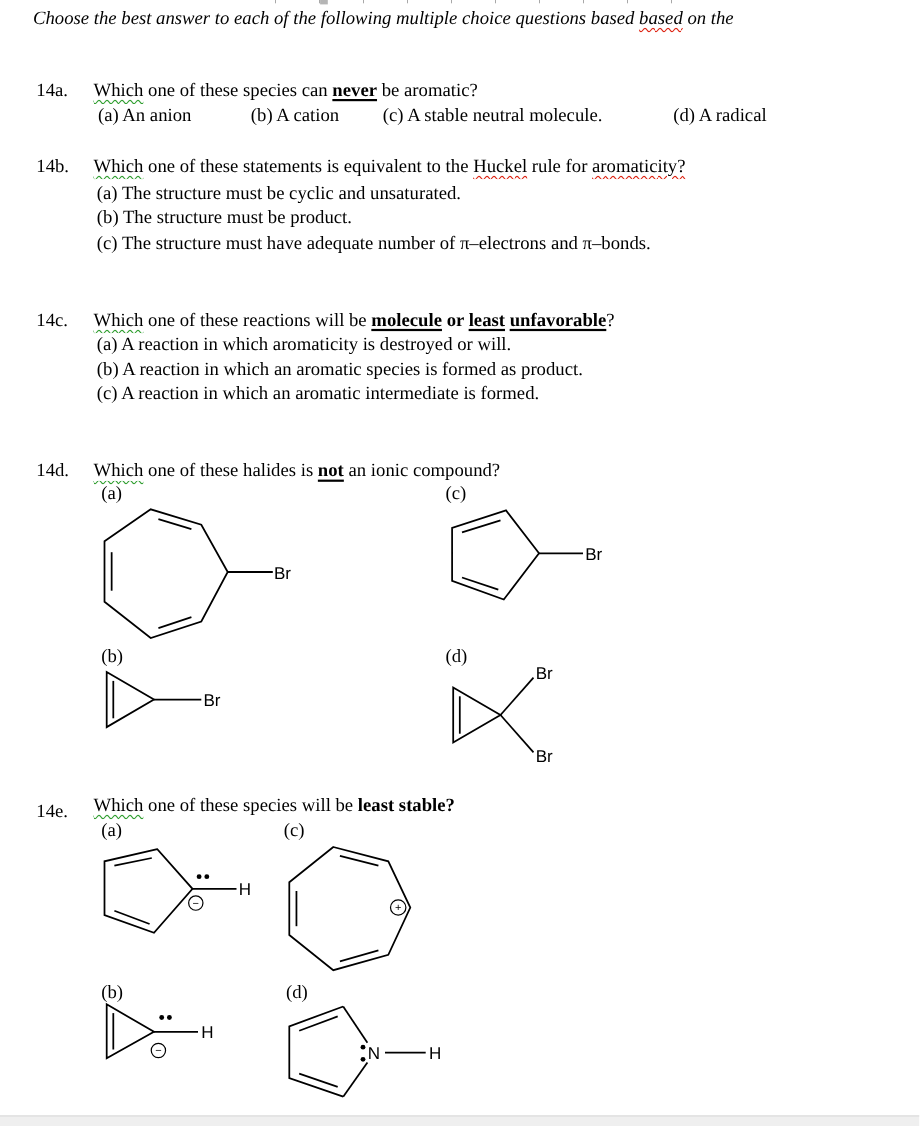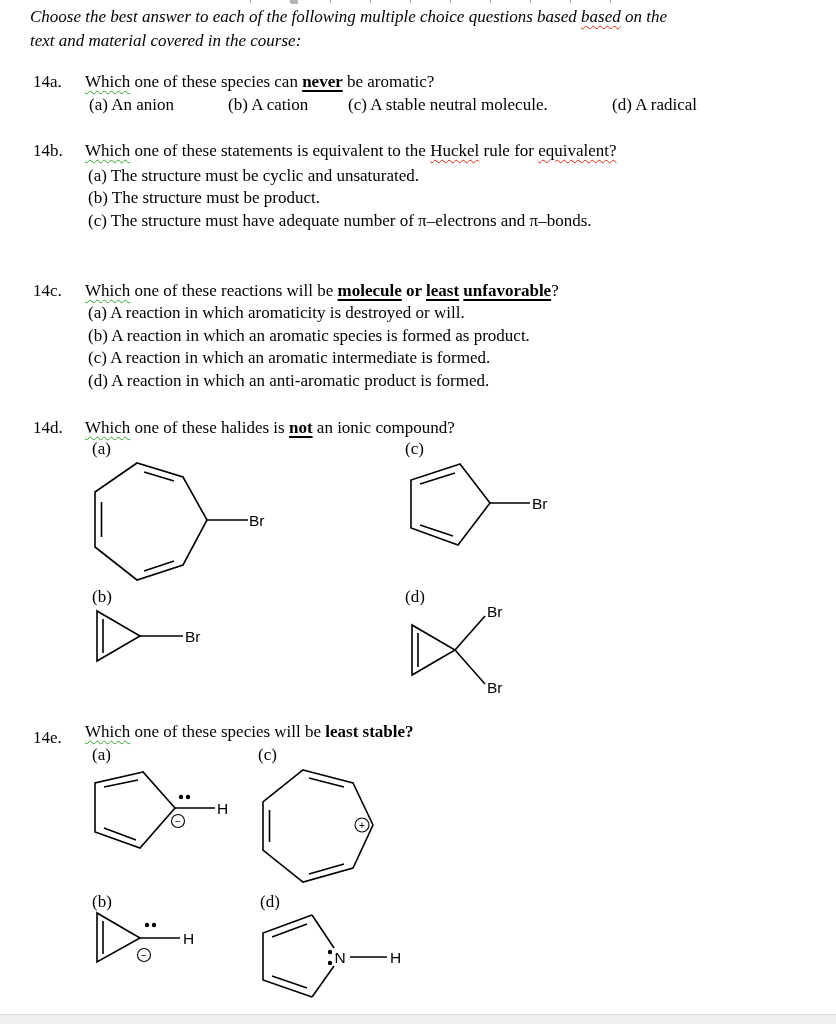--- a/index.html
+++ b/index.html
@@ -26,41 +26,39 @@
 </style>
 </head>
 <body>
 
 <div class="page">
 
   <div class="ruler-ticks"></div>
   <div class="ruler-box"></div>
 
   <div class="line it" style="left:30px;top:6px"><span>Choose the best answer to each of the following multiple choice questions based </span><span class="sq-red">based</span><span> on the</span></div>
-  <div class="line it" style="left:30px;top:30px">text and material covered in the course:</div>
 
   <div class="line" style="left:33px;top:71px">14a.</div>
   <div class="line" style="left:85px;top:71px"><span class="sq-green">Which</span><span> one of these species can </span><span class="bu">never</span><span> be aromatic?</span></div>
   <div class="line" style="left:89px;top:94px">(a) An anion</div>
   <div class="line" style="left:228px;top:94px">(b) A cation</div>
   <div class="line" style="left:348px;top:94px">(c) A stable neutral molecule.</div>
   <div class="line" style="left:612px;top:94px">(d) A radical</div>
 
   <div class="line" style="left:33px;top:140px">14b.</div>
-  <div class="line" style="left:85px;top:140px"><span class="sq-green">Which</span><span> one of these statements is equivalent to the </span><span class="sq-red">Huckel</span><span> rule for </span><span class="sq-red">equivalent?</span></div>
+  <div class="line" style="left:85px;top:140px"><span class="sq-green">Which</span><span> one of these statements is equivalent to the </span><span class="sq-red">Huckel</span><span> rule for </span><span class="sq-red">aromaticity?</span></div>
   <div class="line" style="left:88px;top:165px">(a) The structure must be cyclic and unsaturated.</div>
   <div class="line" style="left:88px;top:187px">(b) The structure must be product.</div>
   <div class="line" style="left:88px;top:210px">(c) The structure must have adequate number of π–electrons and π–bonds.</div>
 
   <div class="line" style="left:33px;top:280px">14c.</div>
   <div class="line" style="left:85px;top:280px"><span class="sq-green">Which</span><span> one of these reactions will be </span><span class="bu">molecule</span><span class="b"> or </span><span class="bu">least</span><span class="b"> </span><span class="bu">unfavorable</span><span>?</span></div>
   <div class="line" style="left:88px;top:302px">(a) A reaction in which aromaticity is destroyed or will.</div>
   <div class="line" style="left:88px;top:347px">(c) A reaction in which an aromatic intermediate is formed.</div>
   <div class="line" style="left:88px;top:325px">(b) A reaction in which an aromatic species is formed as product.</div>
-  <div class="line" style="left:88px;top:370px">(d) A reaction in which an anti-aromatic product is formed.</div>
 
   <div class="line" style="left:33px;top:417px">14d.</div>
   <div class="line" style="left:85px;top:417px"><span class="sq-green">Which</span><span> one of these halides is </span><span class="bu">not</span><span> an ionic compound?</span></div>
 
   <div class="line" style="left:92px;top:438px">(a)</div>
   <div class="line" style="left:405px;top:438px">(c)</div>
   <div class="line" style="left:92px;top:586px">(b)</div>
   <div class="line" style="left:405px;top:586px">(d)</div>
 
   <svg style="left:88px;top:455px" width="190" height="135" viewBox="0 0 190 135">

